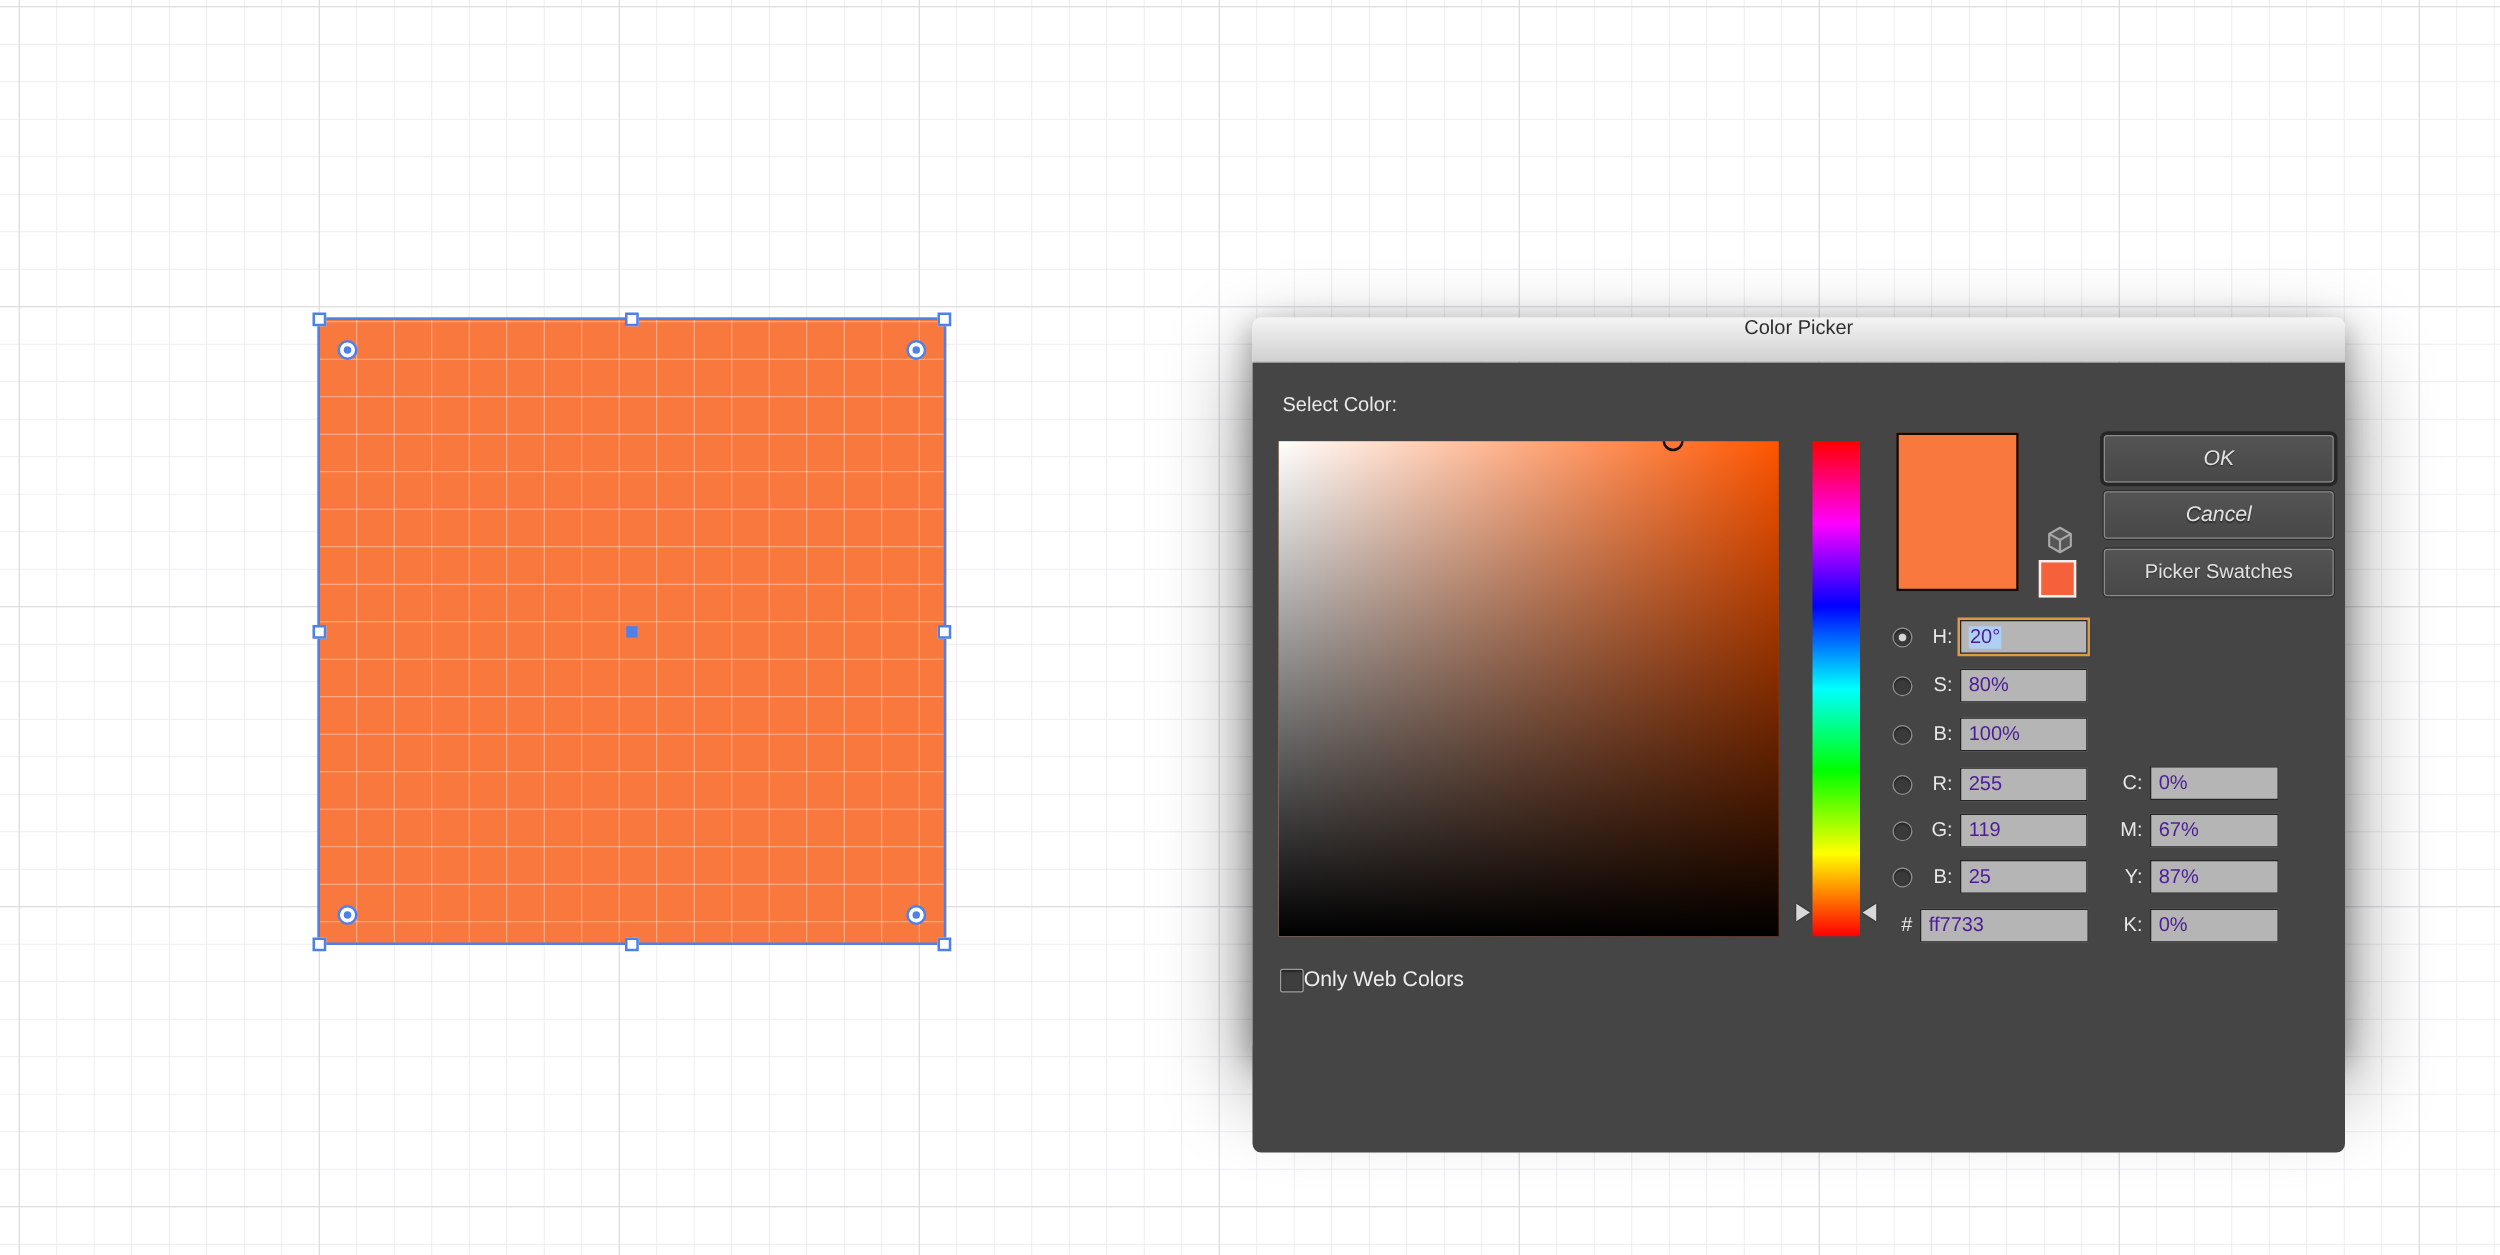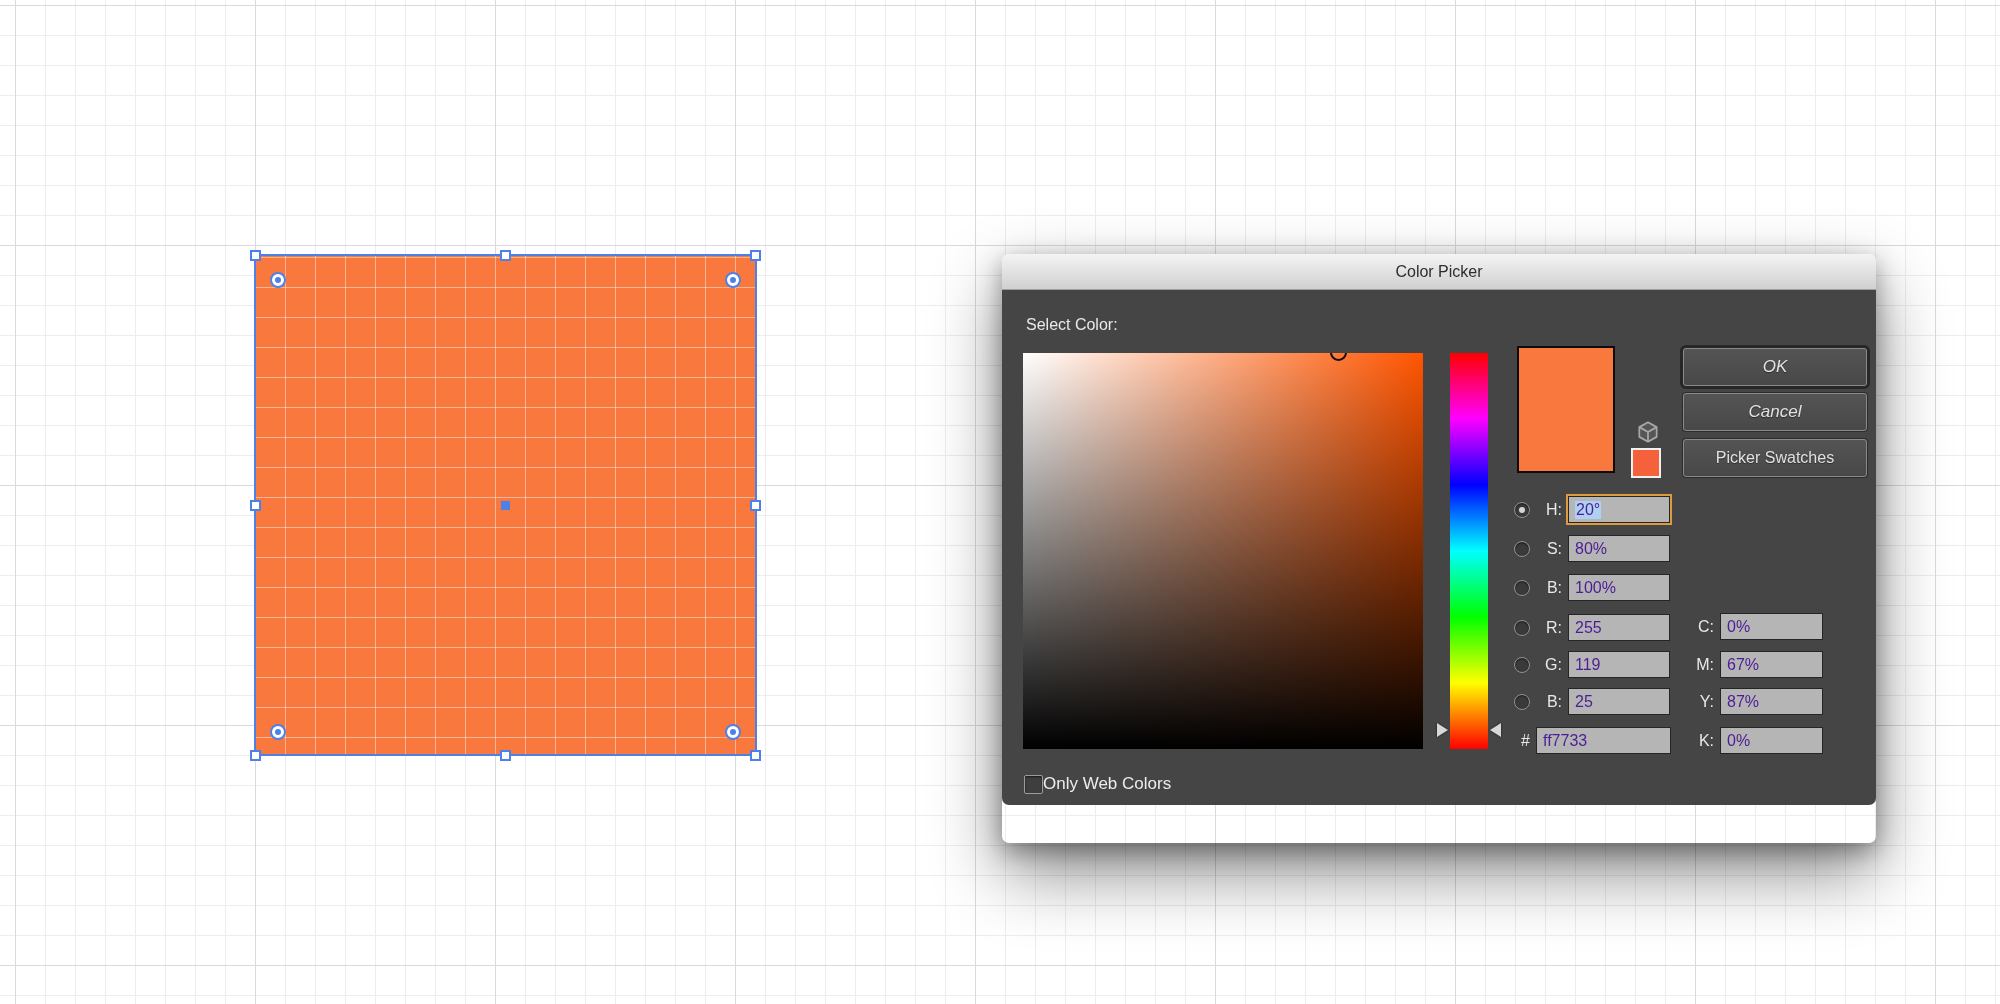--- a/index.html
+++ b/index.html
@@ -33,23 +33,23 @@
   .corner-widget{position:absolute;width:12px;height:12px;border:2px solid #4d80e8;border-radius:50%;
     background:#fff;display:flex;align-items:center;justify-content:center;}
   .corner-widget .dot{width:6px;height:6px;border-radius:50%;background:#4d80e8;}
 
   
   .dialog{position:absolute;left:1002px;top:254px;width:874px;height:589px;border-radius:7px;
     box-shadow:0 30px 70px rgba(0,0,0,.45), 0 8px 25px rgba(0,0,0,.35);}
   .titlebar{height:35px;border-radius:7px 7px 0 0;
     background:linear-gradient(#f4f4f4,#d0d0d0);
     border-bottom:1px solid #9f9f9f;
-    display:flex;align-items:center;justify-content:center;
+    display:flex;align-items:flex-start;justify-content:center;
     color:#2e2e2e;font-size:16px;}
-  .dialog-body{position:relative;height:515px;background:#454545;border-radius:0 0 7px 7px;}
+  .dialog-body{position:relative;height:632px;background:#454545;border-radius:0 0 7px 7px;}
 
   .select-color-label{position:absolute;left:24px;top:26px;color:#e9e9e9;font-size:16px;}
 
   .sb-field{position:absolute;left:21px;top:63px;width:400px;height:396px;overflow:hidden;
     background-image:
       linear-gradient(to bottom, rgba(0,0,0,0) 0%, #000 100%),
       linear-gradient(to right, #fff 0%, rgba(255,255,255,0) 100%);
     background-color:hsl(20,100%,50%);}
   .sb-marker{position:absolute;left:307px;top:-9px;width:13px;height:13px;border:2px solid #101010;border-radius:50%;}
 

